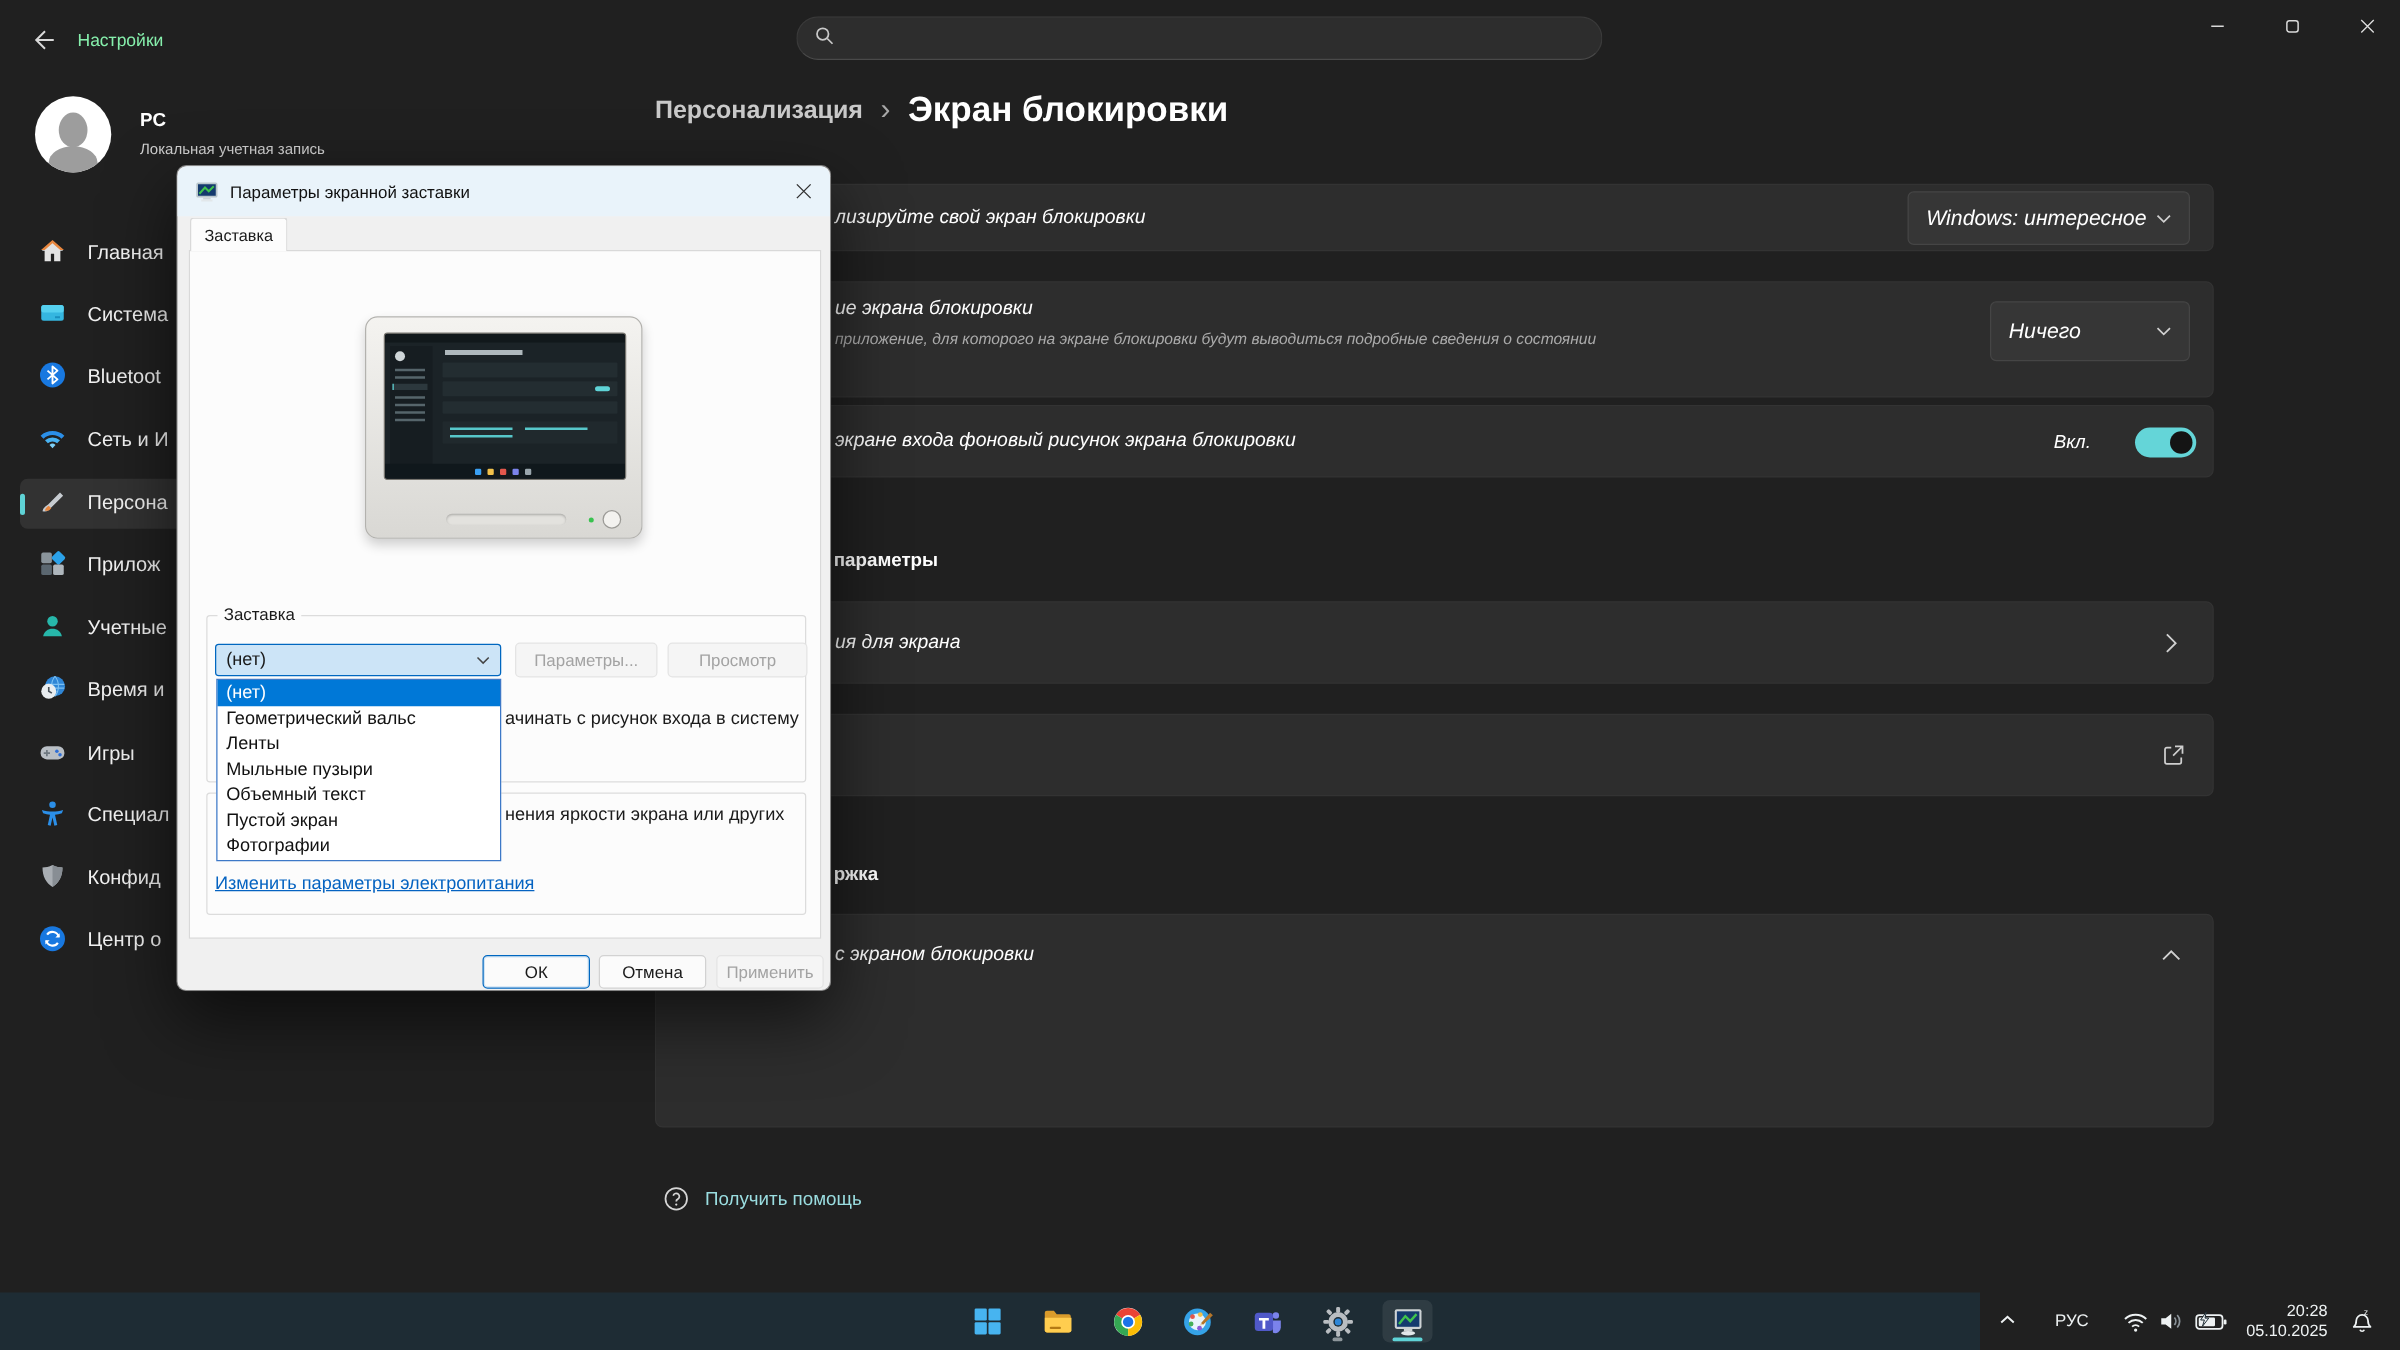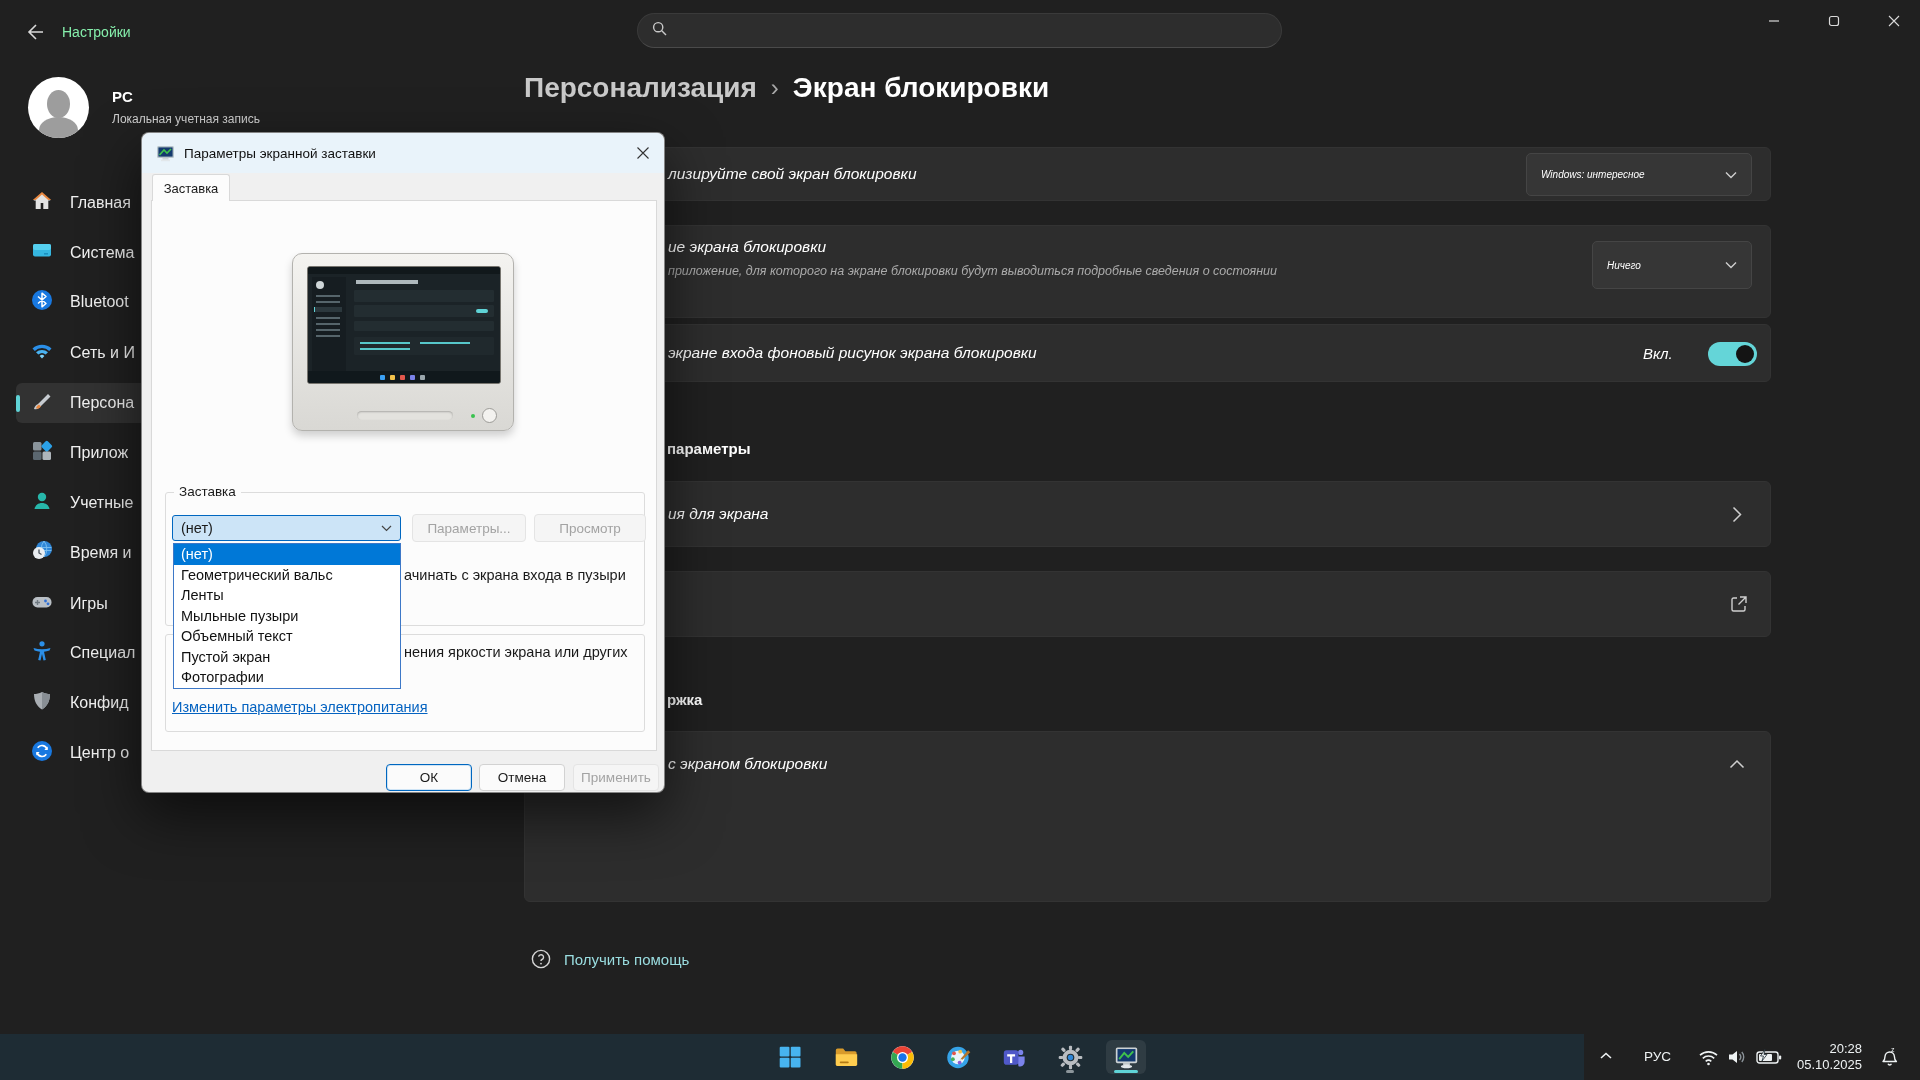--- a/index.html
+++ b/index.html
@@ -22,31 +22,31 @@
               display:flex; align-items:center; gap:16px; padding-left:14px; }
   .nav-item.selected { background:#323232; }
   .nav-accent { position:absolute; left:0; top:12px; width:3.5px; height:17px;
                 border-radius:2px; background:#5fd3d6; }
   .nav-label { font-size:16px; color:#f1f1f1; white-space:nowrap; }
   .avatar { width:61px; height:61px; border-radius:50%; background:#fff; position:relative; overflow:hidden; }
   .avatar .head { position:absolute; left:19px; top:13px; width:23px; height:28px; border-radius:50%; background:#9d9d9d; }
   .avatar .body { position:absolute; left:11px; top:40px; width:39px; height:26px; border-radius:50% 50% 0 0; background:#9d9d9d; }
 
   
-  .crumb-parent { font-size:28px; font-weight:600; color:#c9c9c9; }
+  .crumb-parent { font-size:20px; font-weight:600; color:#c9c9c9; }
   .crumb-sep { font-size:24px; color:#a8a8a8; padding:0 14px; }
   .crumb-current { font-size:28px; font-weight:600; color:#ffffff; }
   .card { position:absolute; left:524px; width:1247px; background:#2d2d2d;
           border:1px solid #333333; border-radius:6px;font-style:italic; }
   .card-title { font-size:15.5px; color:#ffffff; white-space:nowrap; }
   .card-desc { font-size:12.5px; color:#ababab; white-space:nowrap; }
   .section-h { position:absolute; left:667px; font-size:15px; font-weight:700; color:#fff; white-space:nowrap; }
   .dd-btn { position:absolute; background:#363636; border:1px solid #454545; border-radius:5px;
             display:flex; align-items:center; justify-content:space-between; padding:0 14px;
-            font-size:10px; color:#fff; }
+            font-size:17px; color:#fff; }
   .toggle { position:absolute; width:49px; height:24px; border-radius:12px; background:#64d5d8; }
   .toggle .knob { position:absolute; right:3px; top:3px; width:18px; height:18px; border-radius:50%; background:#141414; }
   .tlink { font-size:15px; color:#9adde0; white-space:nowrap; }
 
   
   .dialog { position:absolute; left:141px; top:132px; width:524px; height:661px;
             background:#f0f0f0; border-radius:8px; border:1px solid rgba(0,0,0,.45);
             box-shadow:0 22px 55px rgba(0,0,0,.6); z-index:50; color:#1a1a1a; }
   .dlg-titlebar { position:absolute; left:0; top:0; right:0; height:40px; background:#e9f3fa;
                   border-radius:8px 8px 0 0; display:flex; align-items:center; padding:0 14px; gap:9px; }
@@ -364,21 +364,21 @@
 
     <div class="combo" style="left:20px;top:314px;width:229px;height:26px;">
       <span>(нет)</span>
       <svg width="11" height="7" viewBox="0 0 11 7">
           <path d="M1 1 5.5 5.5 10 1" stroke="#444" stroke-width="1.2" fill="none"></path>
         </svg>
     </div>
     <div class="dlg-btn disabled" style="left:260px;top:313px;width:114px;height:28px;">Параметры...</div>
     <div class="dlg-btn disabled" style="left:382px;top:313px;width:112px;height:28px;">Просмотр</div>
 
-    <div class="frag" style="left:252px;top:366px;">ачинать с экрана входа в пузыри</div>
+    <div class="frag" style="left:252px;top:366px;">ачинать с рисунок входа в систему</div>
 
     <div class="fieldset" style="left:13px;top:433px;width:480px;height:98px;"></div>
     <div class="frag" style="left:252px;top:443px;">нения яркости экрана или других</div>
     <span class="abs dlg-link" style="left:20px;top:498px;">Изменить параметры электропитания</span>
 
     <div class="listbox" style="left:21px;top:342px;width:228px;height:146px;">
       <div class="list-item selected">(нет)</div>
       <div class="list-item">Геометрический вальс</div>
       <div class="list-item">Ленты</div>
       <div class="list-item">Мыльные пузыри</div>

